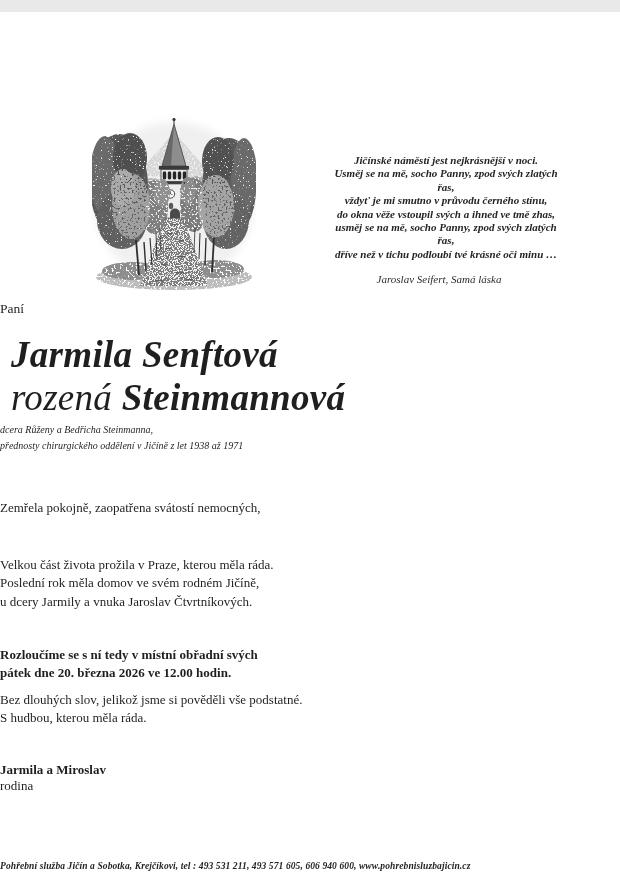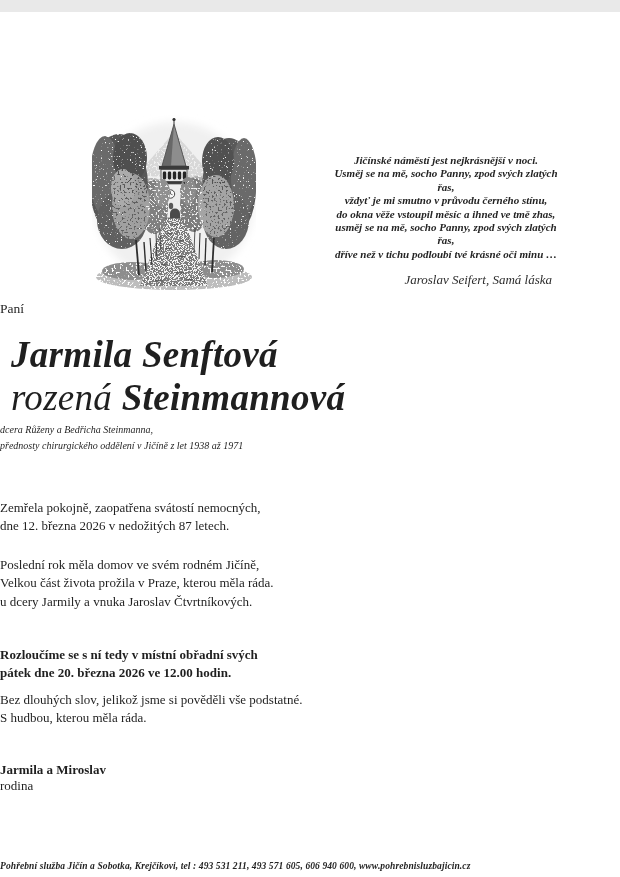--- a/index.html
+++ b/index.html
@@ -9,22 +9,22 @@
     font-family:"Liberation Serif","DejaVu Serif",serif;
     color:#1f1f1f;
   }
   .etching { position:absolute; left:92px; top:102px; width:164px; height:176px; }
   .poem {
     position:absolute; left:326px; top:142px; width:240px;
     text-align:center; font-size:11px; line-height:13.4px;
     font-weight:bold; font-style:italic; color:#242424;
   }
   .poem-attrib {
-    margin-top:12px; text-align:right; padding-right:14px;
-    font-weight:normal; font-style:italic; font-size:13px; color:#2c2c2c;
+    margin-top:12px; padding-right:14px;
+    font-weight:normal; font-style:italic; font-size:11px; color:#2c2c2c;
   }
   .centered { position:absolute; left:0; right:0; }
   .salutation { top:289px; font-size:13.5px; }
   .name-block { top:321px; font-size:37px; line-height:43px; font-style:italic; font-weight:bold; letter-spacing:0.3px;padding-left:11px; }
   .name-prefix { font-weight:normal; }
   .lineage { top:410px; font-size:10px; line-height:16px; font-weight:normal; font-style:italic; }
   .para { font-size:13px; line-height:18.3px; }
   .para-death   { top:487px; }
   .para-life    { top:544px; }
   .para-farewell{ top:634px; font-weight:bold; }
@@ -159,21 +159,21 @@
         <line x1="108" y1="119" x2="107" y2="145" stroke-width="1"></line>
         <line x1="103" y1="114" x2="102" y2="138" stroke-width="0.8"></line>
       </g>
     </svg>
   </div>
 
   <div class="poem">
     <div>Jičínské náměstí jest nejkrásnější v noci.</div>
     <div>Usměj se na mě, socho Panny, zpod svých zlatých řas,</div>
     <div>vždyť je mi smutno v průvodu černého stínu,</div>
-    <div>do okna věže vstoupil měsíc a ihned ve tmě zhas,</div>
+    <div>do okna věže vstoupil svých a ihned ve tmě zhas,</div>
     <div>usměj se na mě, socho Panny, zpod svých zlatých řas,</div>
     <div>dříve než v tichu podloubí tvé krásné oči minu …</div>
     <div class="poem-attrib">Jaroslav Seifert, Samá láska</div>
   </div>
 
   <div class="centered salutation">Paní</div>
 
   <div class="centered name-block">
     <div>Jarmila Senftová</div>
     <div>
@@ -182,26 +182,25 @@
     </div>
   </div>
 
   <div class="centered lineage">
     <div>dcera Růženy a Bedřicha Steinmanna,</div>
     <div>přednosty chirurgického oddělení v Jičíně z let 1938 až 1971</div>
   </div>
 
   <div class="centered para para-death">
     <div>Zemřela pokojně, zaopatřena svátostí nemocných,</div>
-    <div>dne 12. března 2026 v nedožitých 87 letech.</div>
   </div>
 
   <div class="centered para para-life">
+    <div>Velkou část života prožila v Praze, kterou měla ráda.</div>
     <div>Poslední rok měla domov ve svém rodném Jičíně,</div>
-    <div>Velkou část života prožila v Praze, kterou měla ráda.</div>
     <div>u dcery Jarmily a vnuka Jaroslav Čtvrtníkových.</div>
   </div>
 
   <div class="centered para para-farewell">
     <div>Rozloučíme se s ní tedy v místní obřadní svých</div>
     <div>pátek dne 20. března 2026 ve 12.00 hodin.</div>
   </div>
 
   <div class="centered para para-closing">
     <div>Bez dlouhých slov, jelikož jsme si pověděli vše podstatné.</div>

